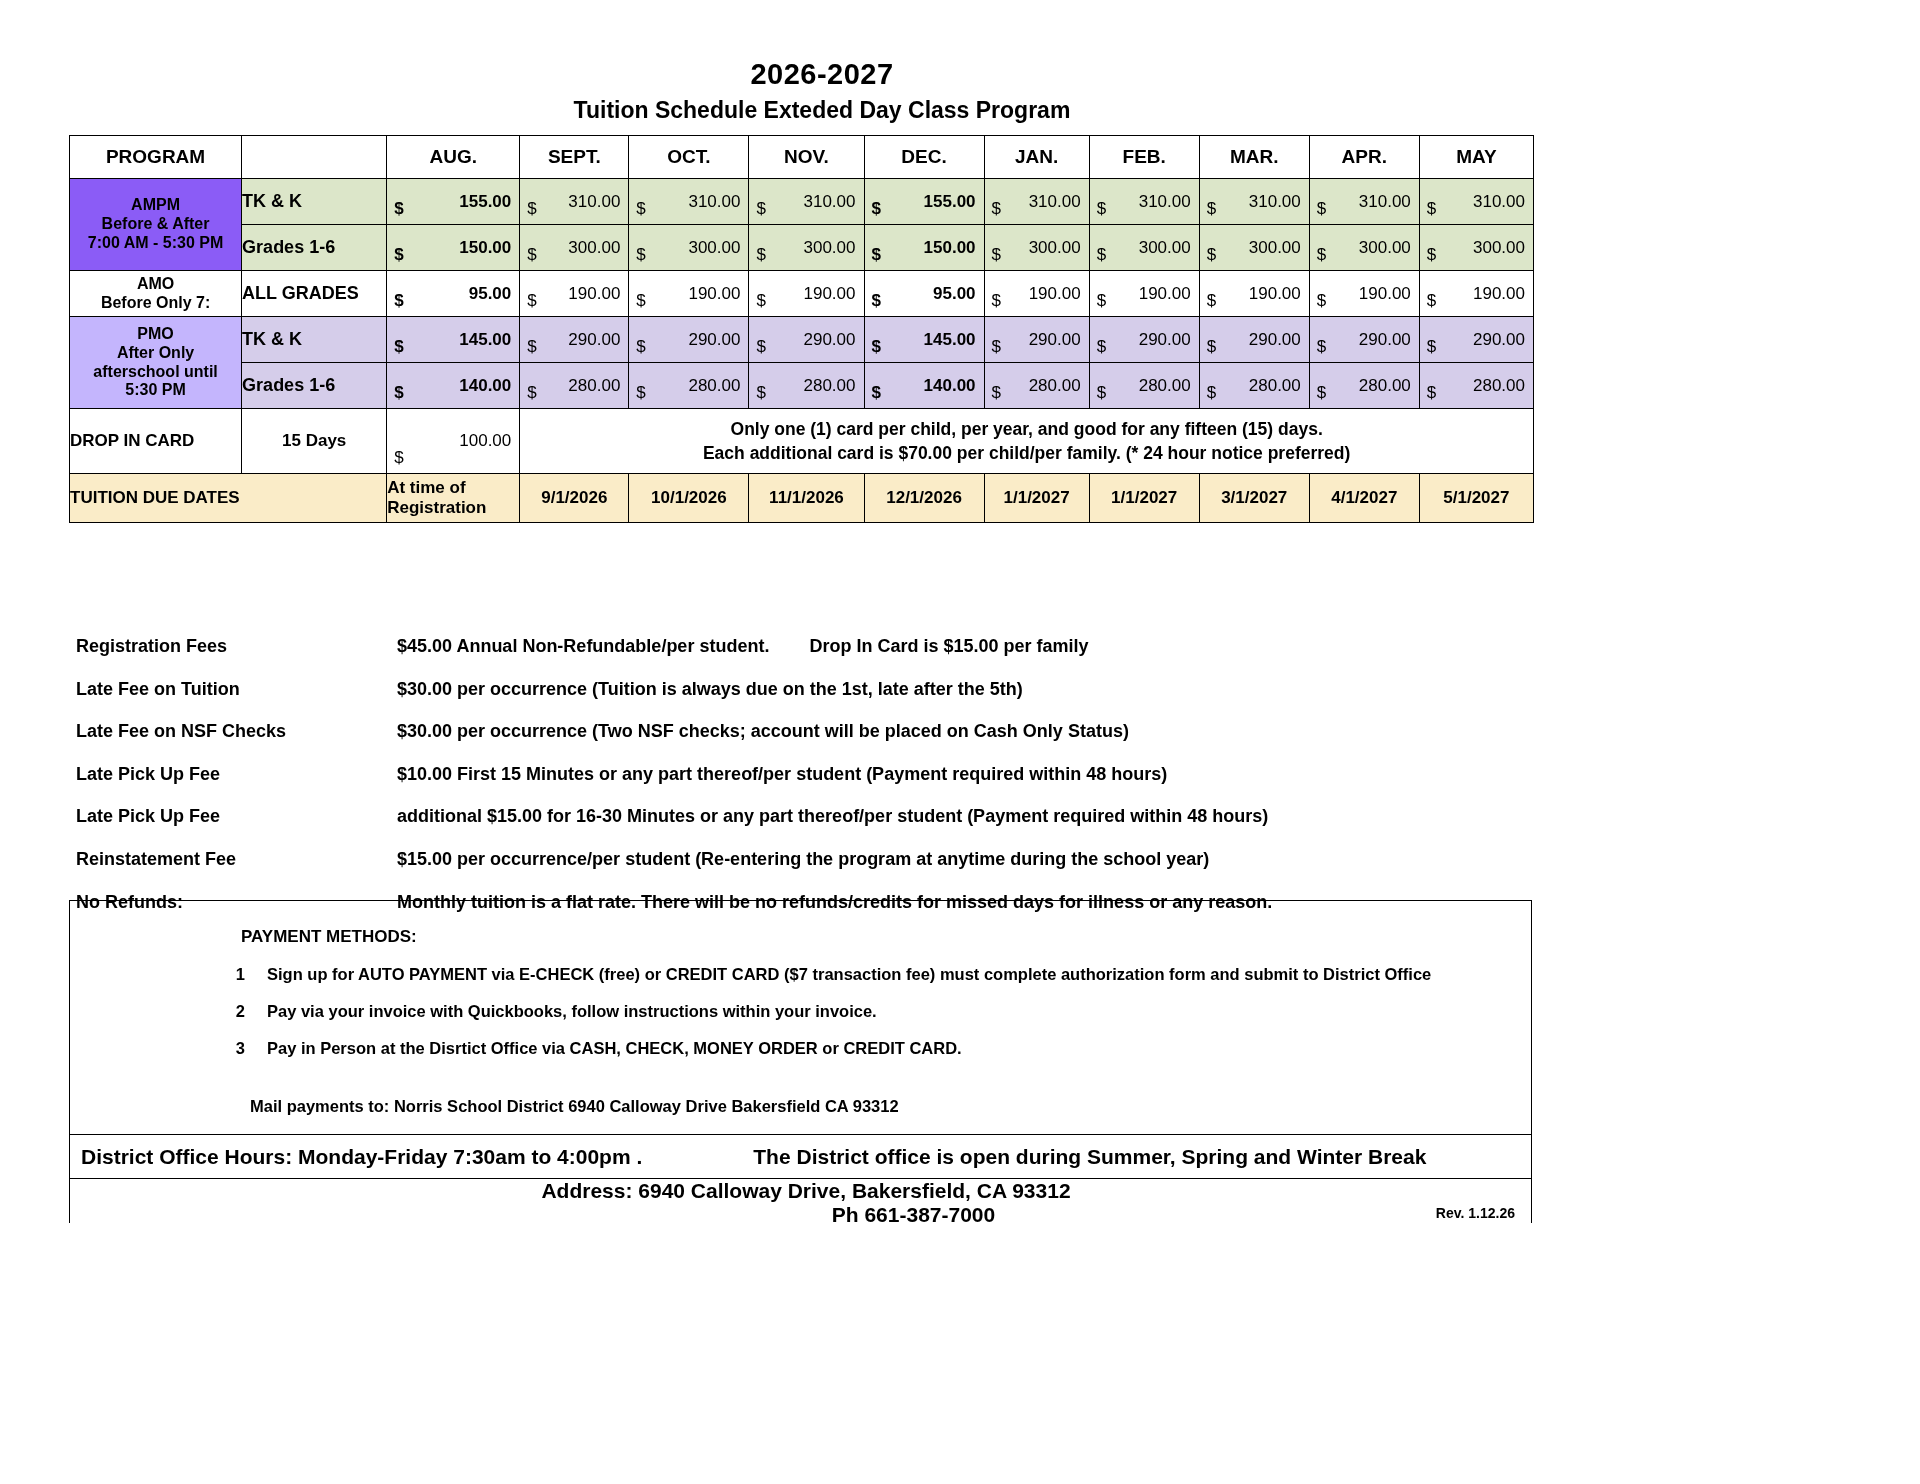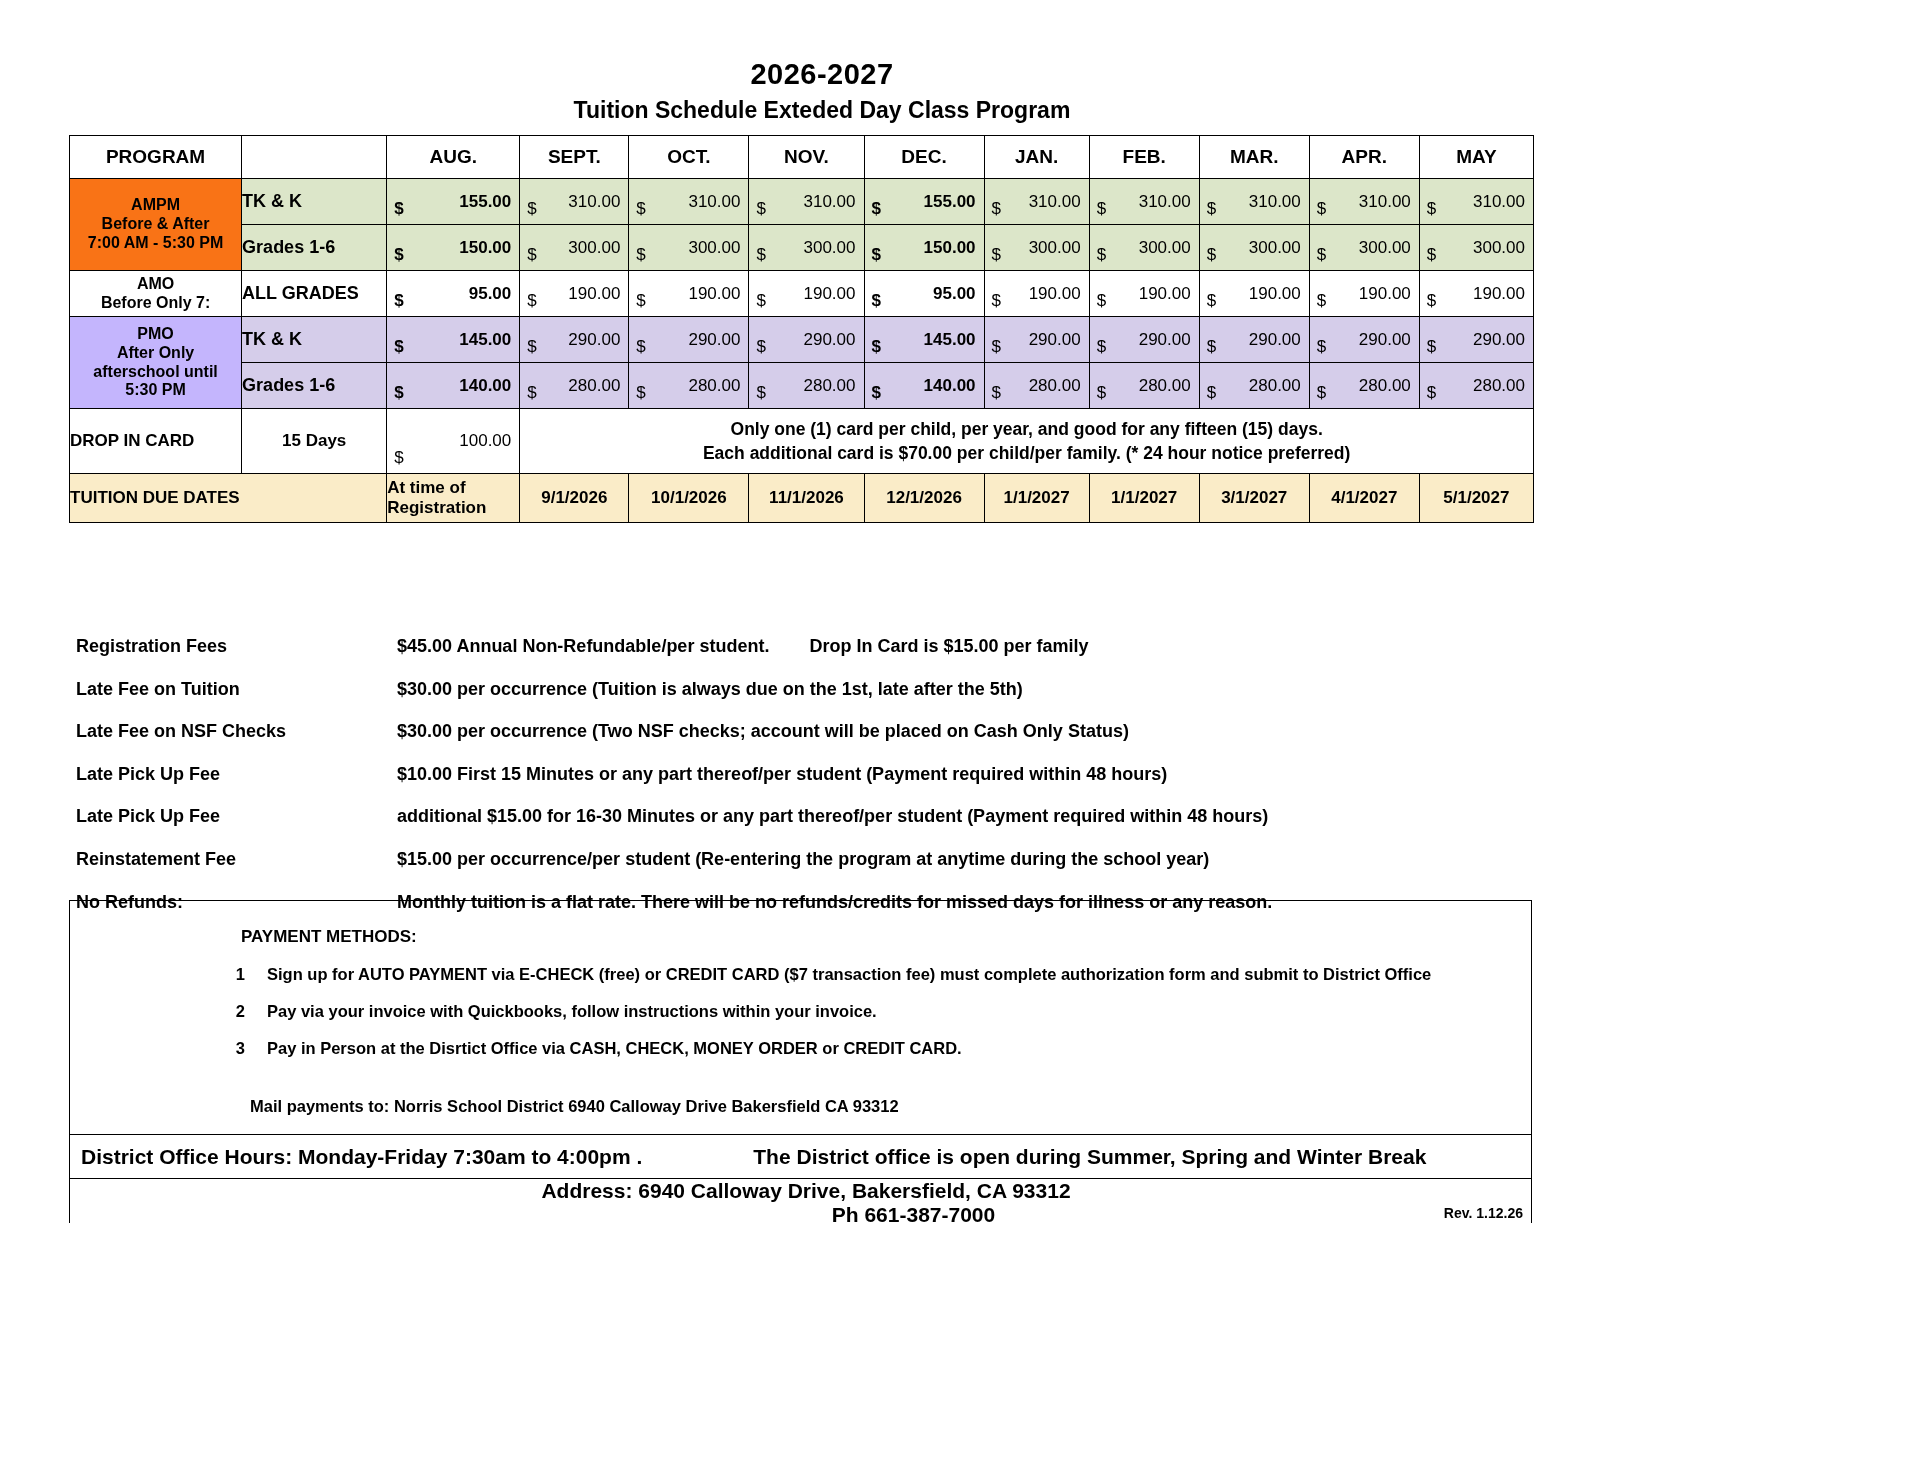--- a/index.html
+++ b/index.html
@@ -95,21 +95,21 @@
     font-weight: bold;
   }
   td.money .amt {
     display: block;
     text-align: right;
     padding-right: 8px;
   }
   td.money.bold .amt, td.money.bold .dollar { font-weight: bold; }
   td.money.reg .amt, td.money.reg .dollar { font-weight: normal; }
   
-  .bg-green-dark { background: #f97316; }
+  .bg-green-dark { background: #8b5cf6; }
   .bg-green-light { background: #dce6c9; }
   .bg-white { background: #ffffff; }
   .bg-purple-dark { background: #c4b5fd; }
   .bg-purple-light { background: #d5cdea; }
   .bg-cream { background: #faecc8; }
 
   td.note-cell {
     text-align: center;
     font-size: 17.5px;
     line-height: 1.38;
@@ -215,21 +215,21 @@
   .foot-row.r2 { top: 1179px; border-bottom: none; flex-direction: column; }
   .foot-txt {
     font-size: 21px;
     font-weight: bold;
     margin-left: 11px;
   }
   .foot-txt2 { font-size: 21px; font-weight: bold; margin-left: 111px; }
   .foot-ph { font-size: 21px; font-weight: bold; margin-left: 226px; }
   .rev {
     position: absolute;
-    right: 8px;
+    right: 16px;
     bottom: 2px;
     font-size: 14px;
     font-weight: bold;
   }
 </style>
 </head>
 <body>
 
 <div class="page">
 

